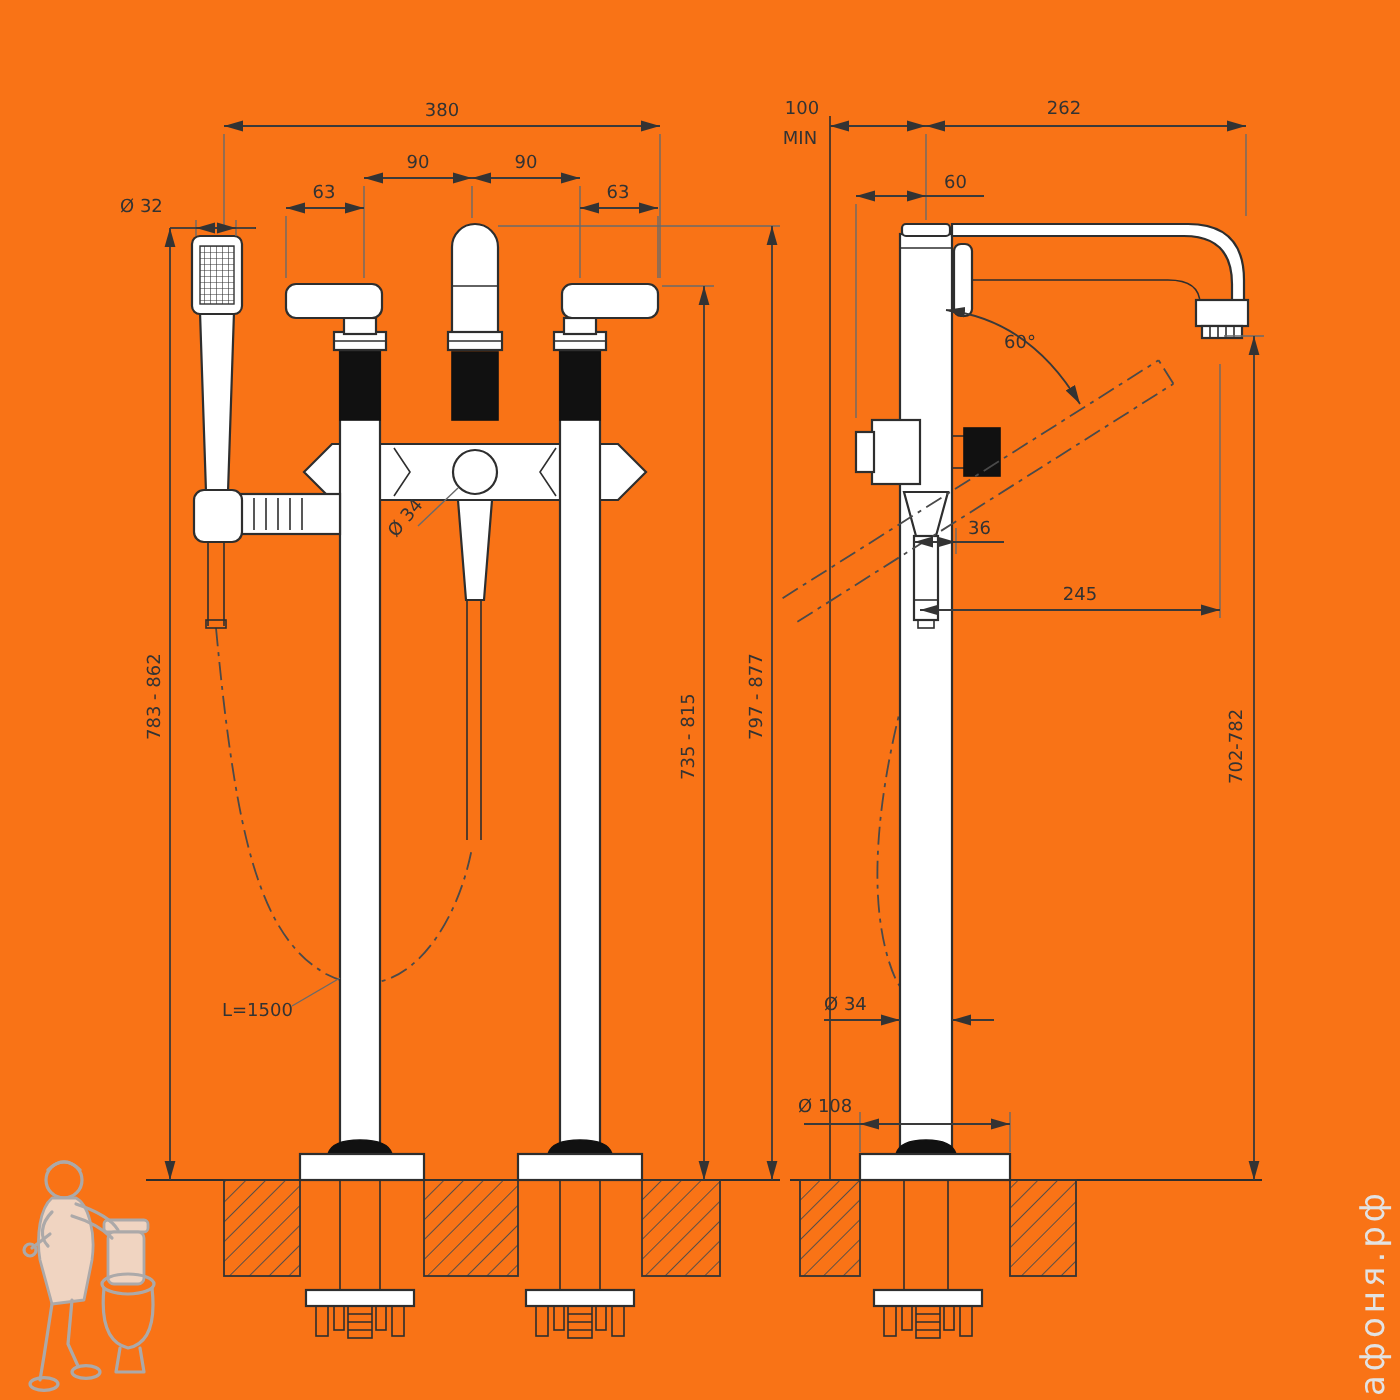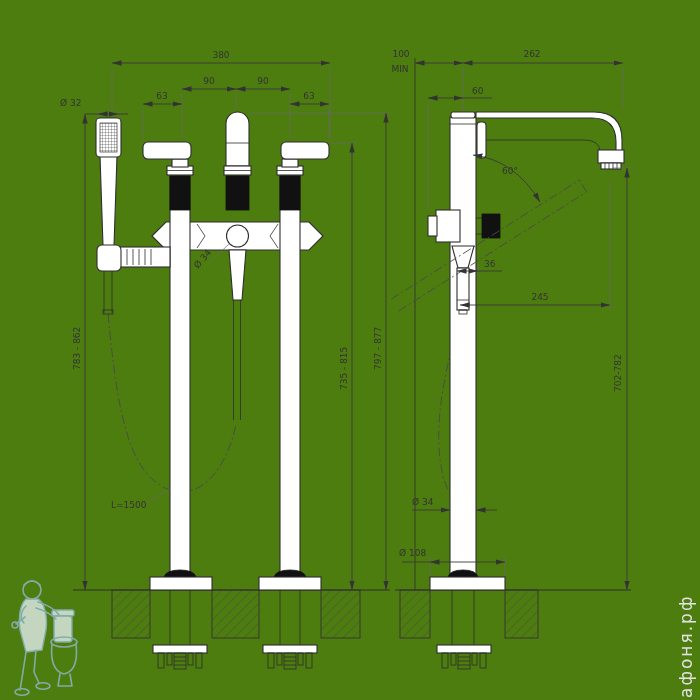--- a/index.html
+++ b/index.html
@@ -1,17 +1,17 @@
 <!DOCTYPE html>
 <html><head>
 <meta charset="utf-8">
 <style>
   html,body{margin:0;padding:0;background:#ffffff;}
   .canvas{
-    position:relative;width:700px;height:700px;background:#4d7c0f;
+    position:relative;width:700px;height:700px;background:#f97316;
     font-family:"DejaVu Sans","Liberation Sans",sans-serif;overflow:hidden;
   }
   .canvas svg{position:absolute;left:0;top:0;}
   text{fill:#333;font-size:9px;font-family:"DejaVu Sans","Liberation Sans",sans-serif;}
   .dim{stroke:#3a3a3a;stroke-width:0.9;fill:none;}
   .ext{stroke:#6a6a6a;stroke-width:0.7;fill:none;}
   .part{stroke:#2e2e2e;stroke-width:1.1;fill:#ffffff;}
   .partthin{stroke:#2e2e2e;stroke-width:0.8;fill:none;}
   .solidblack{stroke:#111;stroke-width:0.8;fill:#111;}
   .phantom{stroke:#4a4a4a;stroke-width:0.9;fill:none;stroke-dasharray:9 3 2 3;}

